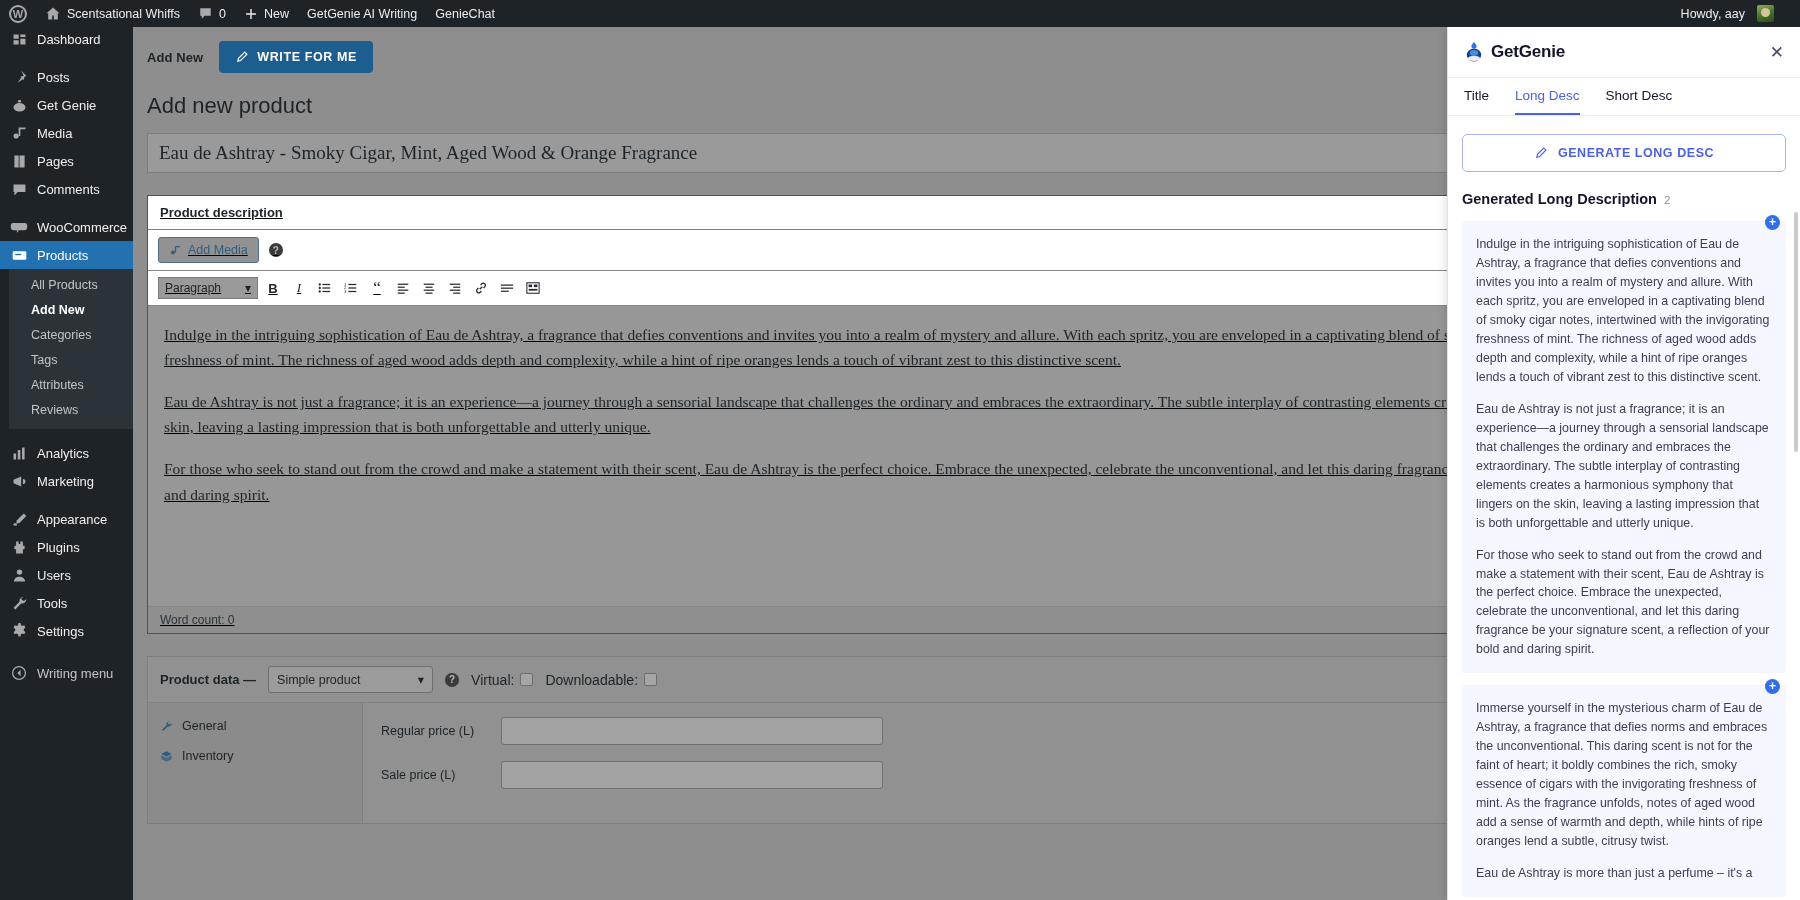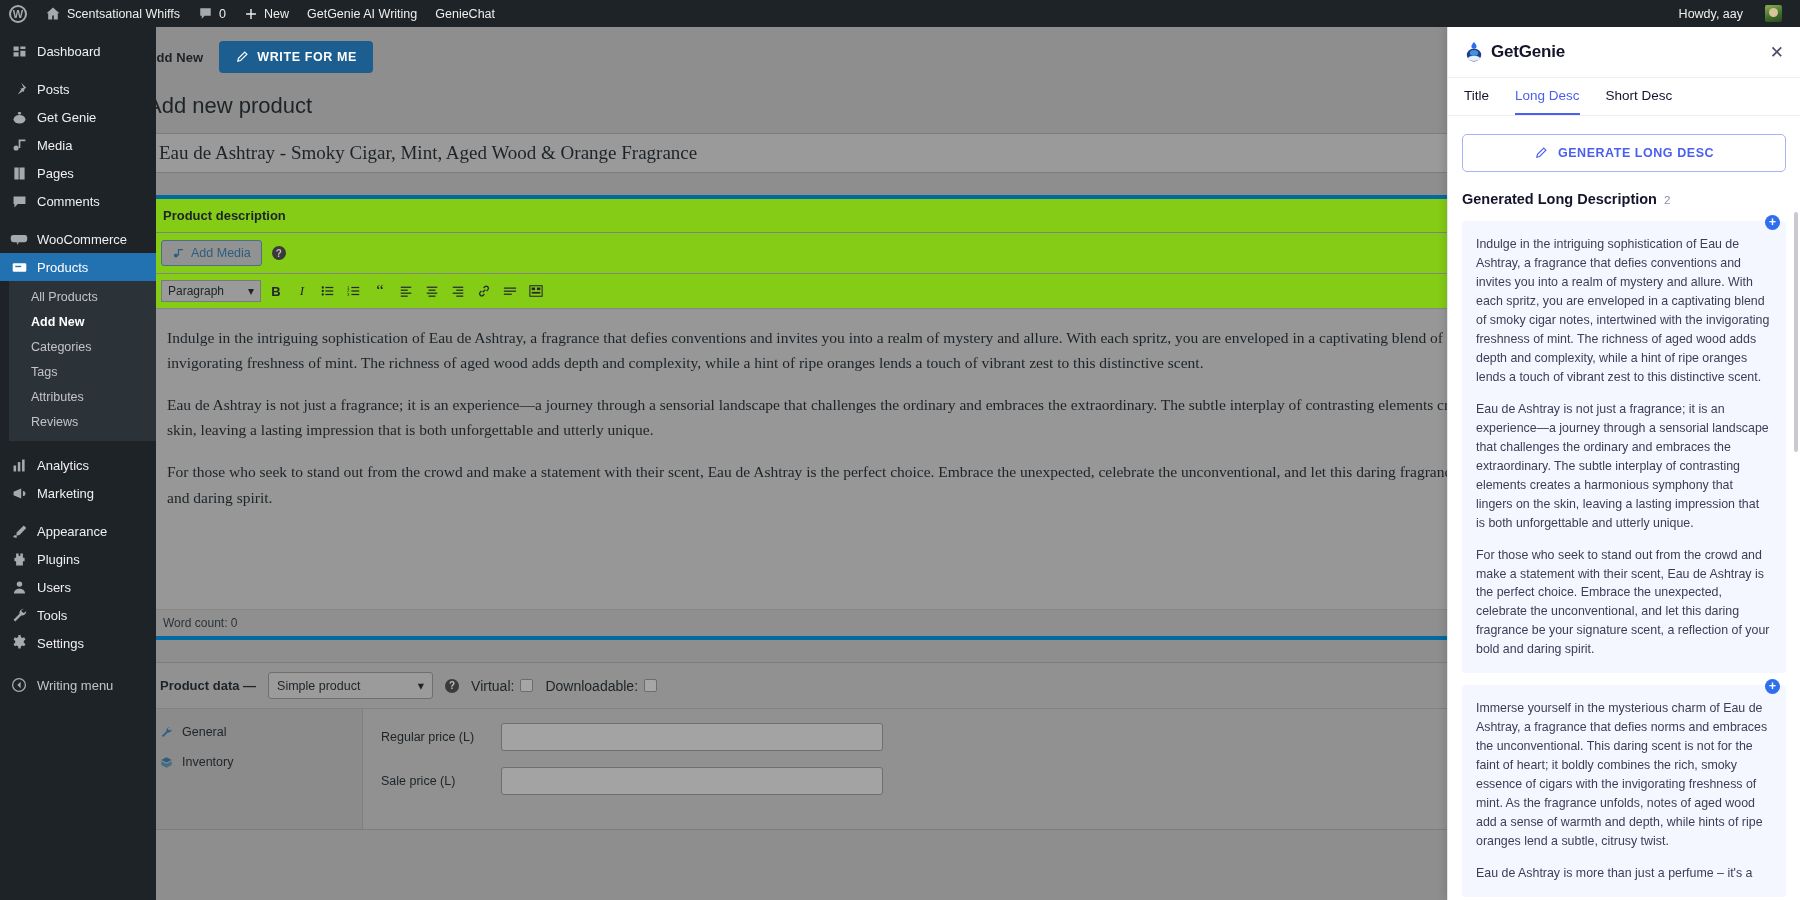--- a/index.html
+++ b/index.html
@@ -17,27 +17,27 @@
     position: absolute; top: 0; left: 0; right: 0; height: 27px;
     background: #1d2327; color: #c3c4c7;
     display: flex; align-items: center; font-size: 12.5px;
     z-index: 40;
   }
   .ab-item { display: flex; align-items: center; gap: 6px; padding: 12px 9px; height: 27px; color: #eee; white-space: nowrap; }
   .ab-item .wp-mark { width: 18px; height: 18px; border-radius: 50%; border: 2px solid #a7aaad; position: relative; display:inline-block; }
   .ab-item .wp-mark::after { content: "W"; position:absolute; inset:0; font-size: 11px; line-height: 14px; text-align: center; color:#a7aaad; font-weight: 700;}
   .ab-home { width: 16px; height: 16px; }
   .ab-spacer { flex: 1 1 auto; }
-  .ab-right { display: flex; align-items: center; gap: 22px; padding-right: 18px; font-size: 12.5px; color: #eee; }
+  .ab-right { display: flex; align-items: center; gap: 12px; padding-right: 26px; font-size: 12.5px; color: #eee; }
   .avatar { width: 17px; height: 17px; border-radius: 2px; background: linear-gradient(160deg,#8fae52,#3f6d2a 60%,#2c4a1e); display:inline-block; position: relative; overflow:hidden;}
   .avatar::after{content:"";position:absolute;left:4px;top:3px;width:9px;height:9px;border-radius:50%;background:#d8c49a;}
 
   
   .sidebar {
-    position: absolute; top: 27px; left: 0; width: 156px; bottom: 0;
+    position: absolute; top: 15px; left: 0; width: 133px; bottom: 0;
     background: #1d2327; color: #f0f0f1; font-size: 13px; z-index: 30;
   }
   .menu-item {
     display: flex; align-items: center; gap: 9px;
     height: 28px; padding: 0 0 0 10px; color: #f0f0f1; white-space: nowrap;
   }
   .menu-item.sep-top { margin-top: 10px; }
   .menu-item.current { background: #2271b1; color: #fff; position: relative; }
   .menu-item.current::after{content:"";position:absolute;right:-8px;top:50%;transform:translateY(-50%);border:8px solid transparent;border-left-color:#2271b1;}
   .mi-icon { width: 18px; height: 18px; flex: 0 0 18px; display: inline-flex; align-items: center; justify-content: center; color: #a7aaad; }
@@ -57,21 +57,21 @@
     display: inline-flex; align-items: center; gap: 8px; cursor: pointer;
   }
   .page-title { font-size: 22px; color: #1d2327; font-weight: 400; padding: 20px 0 10px 14px; }
 
   .title-field {
     margin: 4px 14px 0 14px; background: #9a9a9a; border: 1px solid #7d7d7d;
     padding: 9px 11px; font-size: 19px; color: #1d2327; height: 40px; line-height: 20px;
     font-family: "Liberation Serif", serif;
   }
 
-  .postbox { margin: 22px 14px 0 14px; background: #84cc16; border: 4px solid #0369a1; }
+  .postbox { margin: 22px 14px 0 14px; background: #ffffff; border: 1px solid #0369a1; text-decoration: underline; }
   .postbox-head { padding: 9px 12px; font-size: 13px; font-weight: 700; color: #1d2327; border-bottom: 1px solid #828282; }
   .editor-toolbar-top { display: flex; align-items: center; gap: 10px; padding: 7px 10px; border-bottom: 1px solid #868686; }
   .addmedia-btn { display: inline-flex; align-items: center; gap: 6px; border: 1px solid #4a6f8a; color: #2b5e80; background: #929292; border-radius: 3px; padding: 5px 10px; font-size: 12.5px; cursor: pointer;}
   .help-dot { width: 14px; height: 14px; border-radius: 50%; background: #3a3a3a; color: #bdbdbd; font-size: 10px; font-weight: 700; display: inline-flex; align-items: center; justify-content: center; }
   .vt-tabs { margin-left: auto; display: flex; }
   .vt-tab { padding: 5px 12px; font-size: 12.5px; color: #1d2327; background: #a0a0a0; border: 1px solid #858585; border-bottom: none; }
   .vt-tab.active { background: #9e9e9e; }
 
   .editor-toolbar { display: flex; align-items: flex-end; gap: 4px; padding: 6px 10px; border-bottom: 1px solid #868686; }
   .para-select { display: inline-flex; align-items: center; justify-content: space-between; width: 100px; border: 1px solid #7a7a7a; background: #9a9a9a; padding: 3px 6px; font-size: 12px; color: #1d2327; }

